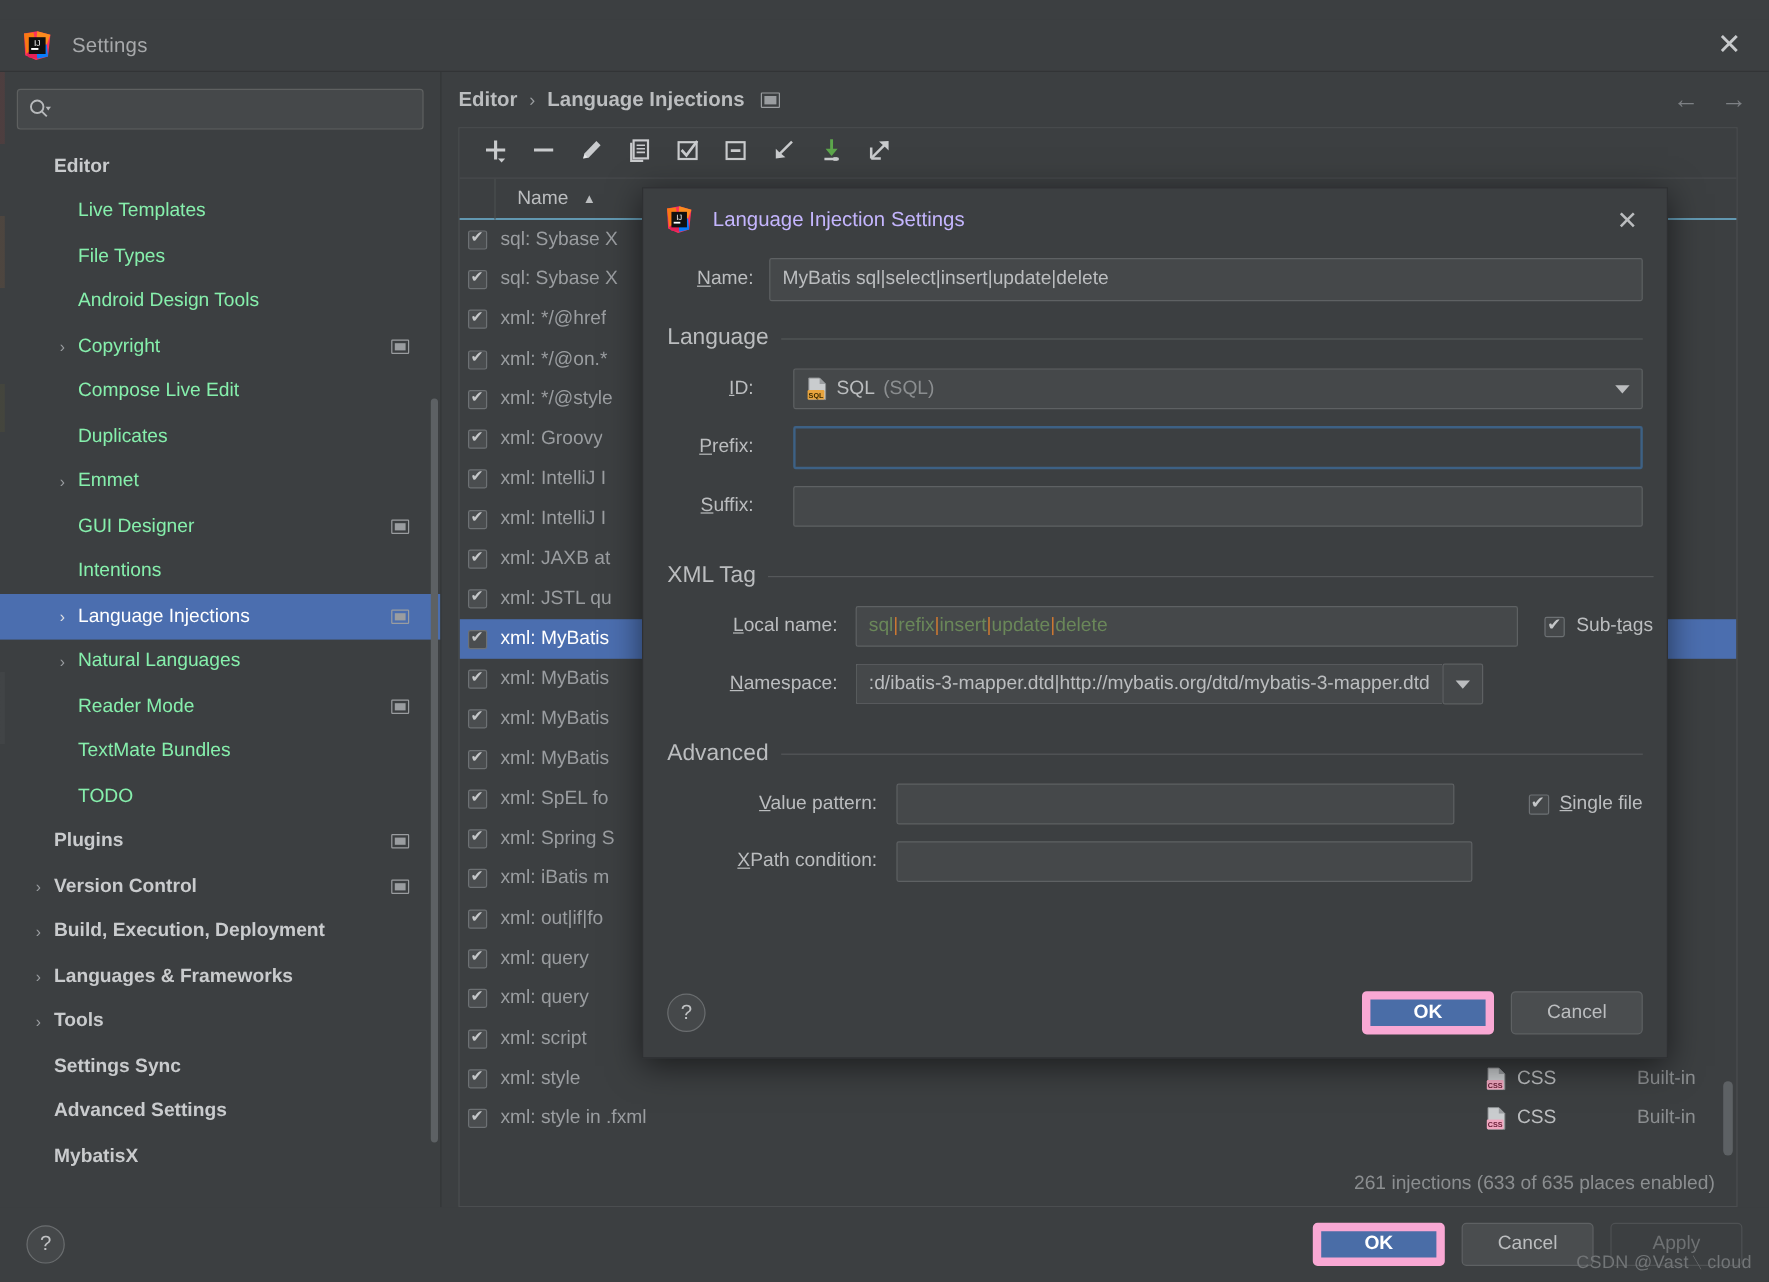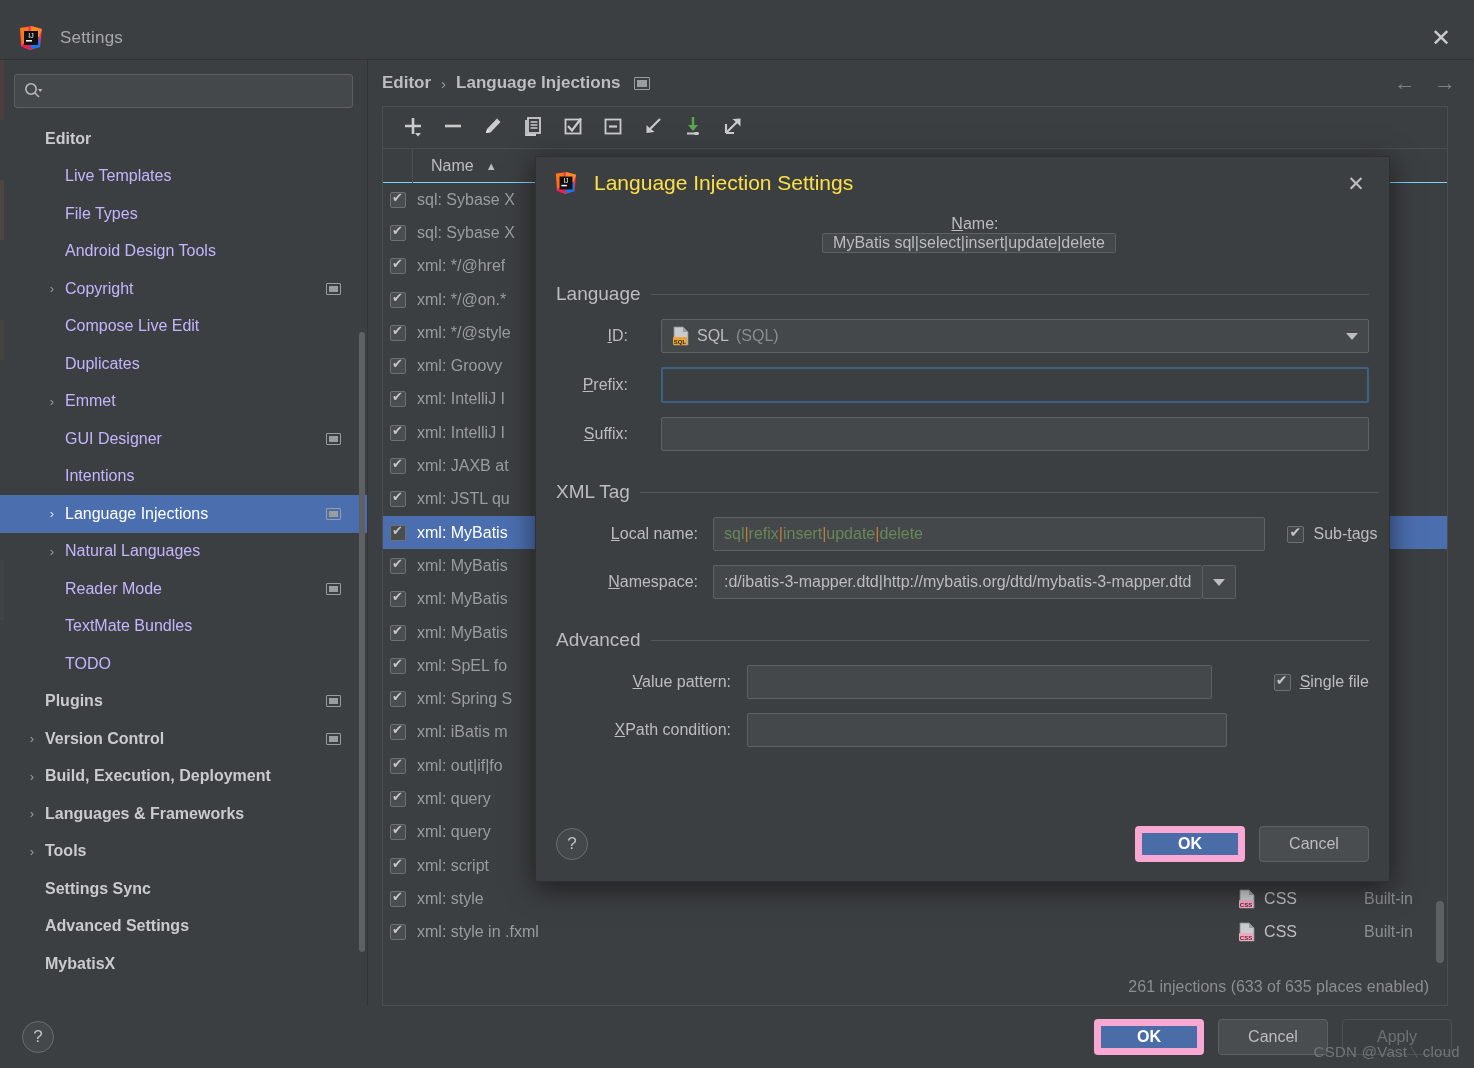--- a/index.html
+++ b/index.html
@@ -67,21 +67,21 @@
     white-space: nowrap;
   }
   .trow .arr {
     width: 20px; min-width: 20px; margin-left: 22px;
     color: #9a9da0; font-size: 13px; line-height: 1;
     display: flex; align-items: center; justify-content: center;
   }
   .trow .arr.blank { color: transparent; }
   .trow.l0 .arr { margin-left: 22px; }
   .trow.l1 .arr { margin-left: 42px; }
-  .trow .lbl { font-size: 16px; color: #c4b5fd; padding-left: 3px; }
+  .trow .lbl { font-size: 16px; color: #86efac; padding-left: 3px; }
   .trow.bold .lbl { font-weight: bold; color: #c9cbcd; }
   .trow.sel { background: #4b6eaf; }
   .trow.sel .lbl { color: #ffffff; }
   .trow.sel .arr { color: #dfe1e3; }
   .trow .badge {
     position: absolute; right: 26px; width: 15px; height: 12px;
     border: 1px solid #9a9da0; border-radius: 1px;
   }
   .trow .badge::after {
     content:""; position:absolute; left:2px; top:2px; right:2px; bottom:2px;
@@ -212,21 +212,21 @@
     background: #3c3f41;
     border: 1px solid #2e3032;
     box-shadow: 0 6px 26px rgba(0,0,0,.55);
     display: flex; flex-direction: column;
   }
   #dlg-title {
     height: 52px; min-height: 52px; display: flex; align-items: center;
     padding-left: 18px; position: relative;
   }
   #dlg-title .ij-logo { width: 24px; height: 24px; margin-right: 16px; }
-  #dlg-title .t { color: #fde047; font-size: 21px; }
+  #dlg-title .t { color: #c4b5fd; font-size: 17px; }
   #dlg-close {
     position: absolute; right: 18px; top: 12px; width: 30px; height: 30px;
     display:flex; align-items:center; justify-content:center;
     color: #bbbdbf; font-size: 21px; font-weight: 300; cursor: pointer;
   }
   #dlg-body { flex: 1; padding: 0 20px; min-height:0; }
 
   .frow { display: flex; align-items: center; margin-bottom: 14px; }
   .flabel {
     color: #bbbdbf; font-size: 16px; text-align: right;
@@ -657,21 +657,21 @@
         <text x="13" y="13" font-family="Liberation Sans, sans-serif" font-size="7" fill="#ffffff" text-anchor="middle">IJ</text>
         <rect x="8" y="15" width="6" height="1.6" fill="#ffffff"></rect>
       </svg>
     </span>
     <span class="t">Language Injection Settings</span>
     <div id="dlg-close">✕</div>
   </div>
 
   <div id="dlg-body">
 
-    <div class="frow" style="margin-top:6px;margin-bottom:22px;flex-direction:column;">
+    <div class="frow" style="margin-top:6px;margin-bottom:12px;">
       <label class="flabel" style="width:72px;"><u>N</u>ame:</label>
       <div class="inp" style="flex:1;margin-left:13px;height:36px;">
         <span>MyBatis sql|select|insert|update|delete</span>
       </div>
     </div>
 
     <fieldset class="grp">
       <div class="grp-title">
         <span>Language</span>
         <span class="line"></span>

